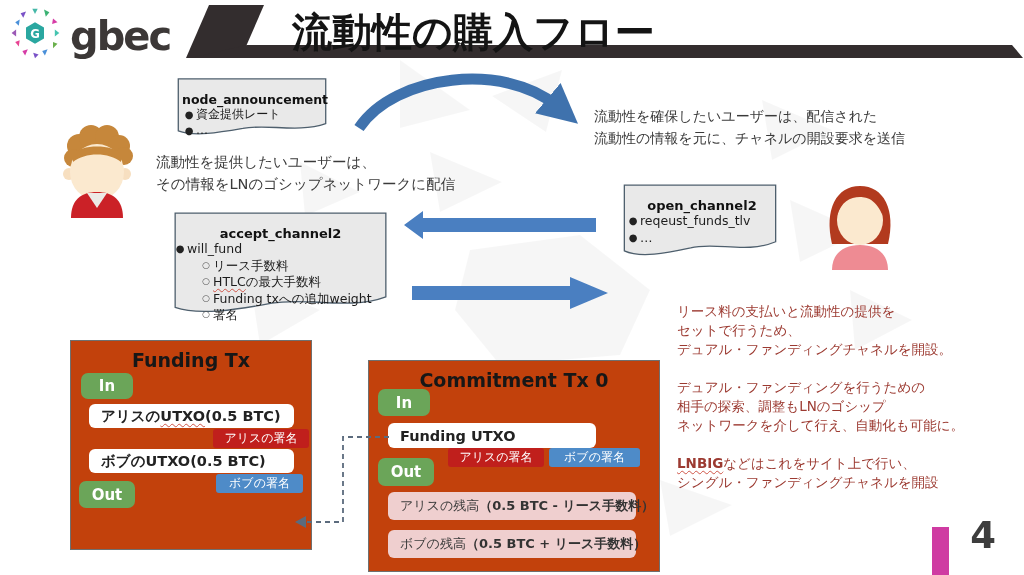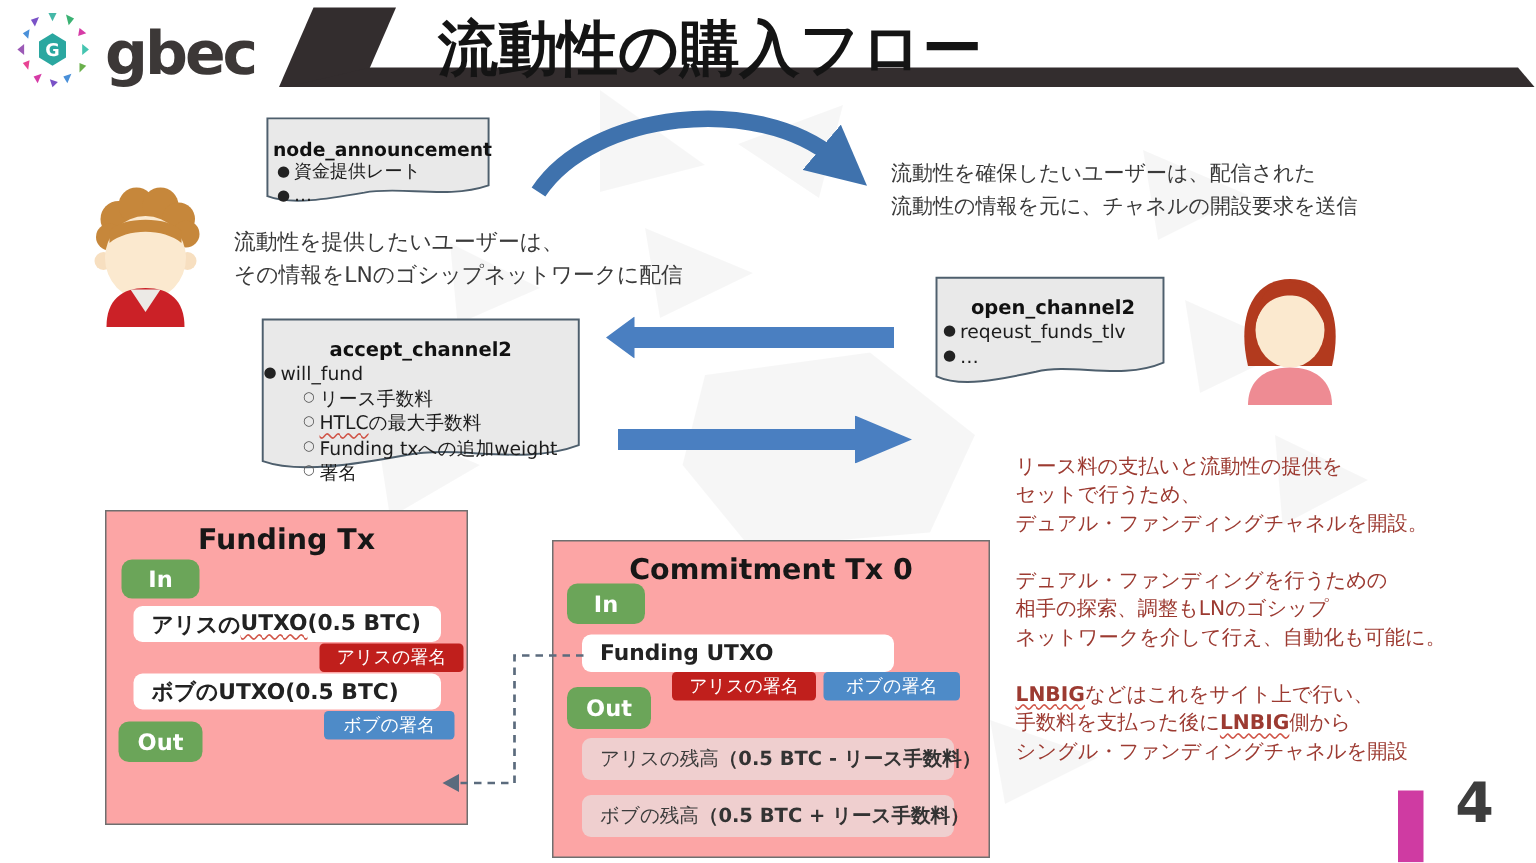--- a/index.html
+++ b/index.html
@@ -56,21 +56,21 @@
   #arrow-right{left:412px;top:277px;width:196px;height:32px;
       clip-path:polygon(0 9px,158px 9px,158px 0,196px 16px,158px 32px,158px 23px,0 23px);}
   #dashed-connector{position:absolute;left:293px;top:424px;z-index:2;}
 
   
   .avatar{position:absolute;z-index:2;}
   #avatar-provider{left:57px;top:122px;}
   #avatar-buyer{left:820px;top:180px;}
 
   
-  .txbox{position:absolute;background:#fca5a5;border:1.5px solid #6f6f6f;z-index:2;}
+  .txbox{position:absolute;background:#c2410c;border:1.5px solid #6f6f6f;z-index:2;}
   #funding-tx{left:70px;top:340px;width:240px;height:208px;}
   #commitment-tx{left:368px;top:360px;width:290px;height:210px;}
   .tx-title{position:absolute;left:0;right:0;top:8px;text-align:center;font-weight:bold;
             font-size:19px;color:#171717;white-space:nowrap;}
   .badge-green{position:absolute;background:#6ba559;color:#fff;font-weight:bold;font-size:15px;
                border-radius:7px;display:flex;align-items:center;justify-content:center;}
   .iorow{position:absolute;background:#fff;border-radius:6px;display:flex;align-items:center;
          padding-left:12px;font-weight:bold;font-size:14.5px;color:#222;white-space:nowrap;box-sizing:border-box;}
   .pinkrow{position:absolute;background:#efcfcf;border-radius:6px;display:flex;align-items:center;
            padding-left:12px;font-size:13px;color:#3c3c3c;white-space:nowrap;box-sizing:border-box;}
@@ -245,21 +245,20 @@
   <div class="red-note">
     <div>リース料の支払いと流動性の提供を</div>
     <div>セットで行うため、</div>
     <div>デュアル・ファンディングチャネルを開設。</div>
     <div class="gap"></div>
     <div>デュアル・ファンディングを行うための</div>
     <div>相手の探索、調整もLNのゴシップ</div>
     <div>ネットワークを介して行え、自動化も可能に。</div>
     <div class="gap"></div>
     <div><b class="squig">LNBIG</b><span>などはこれをサイト上で行い、</span></div>
-    <div><span>手数料を支払った後に</span><b class="squig">LNBIG</b><span>側から</span></div>
     <div>シングル・ファンディングチャネルを開設</div>
   </div>
 
   <div class="txbox" id="funding-tx">
     <div class="tx-title">Funding Tx</div>
     <div class="badge-green" style="left:10px;top:32px;width:52px;height:26px;">In</div>
     <div class="iorow" style="left:18px;top:63px;width:205px;height:24px;text-align:right;">
       <span>アリスの</span>
         <span class="squig">UTXO</span>
         <span>(0.5 BTC)</span>

